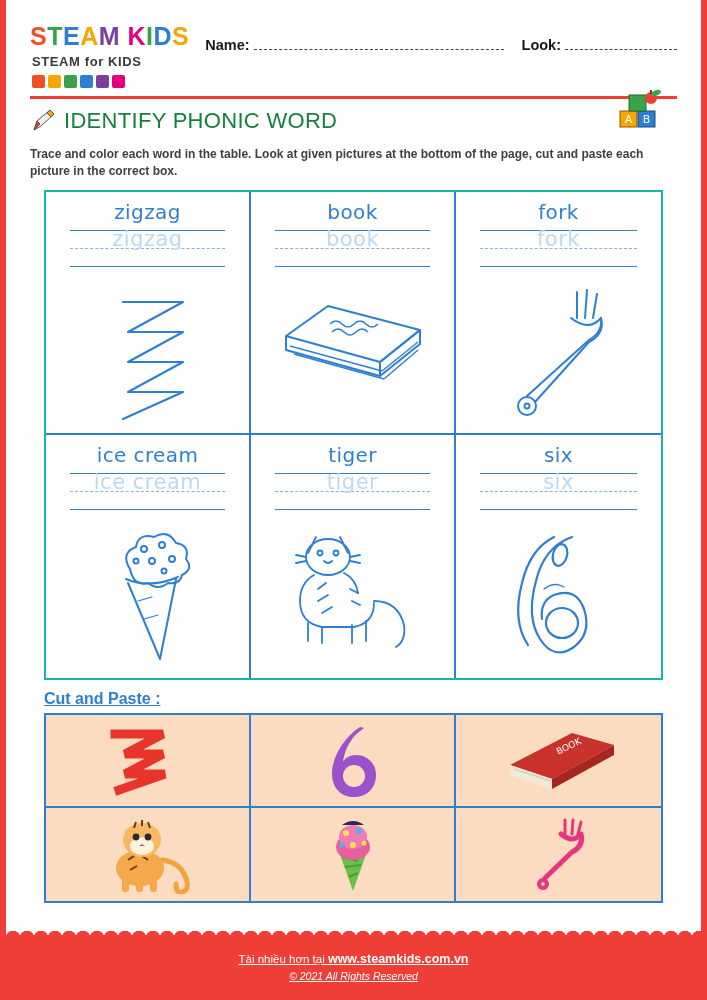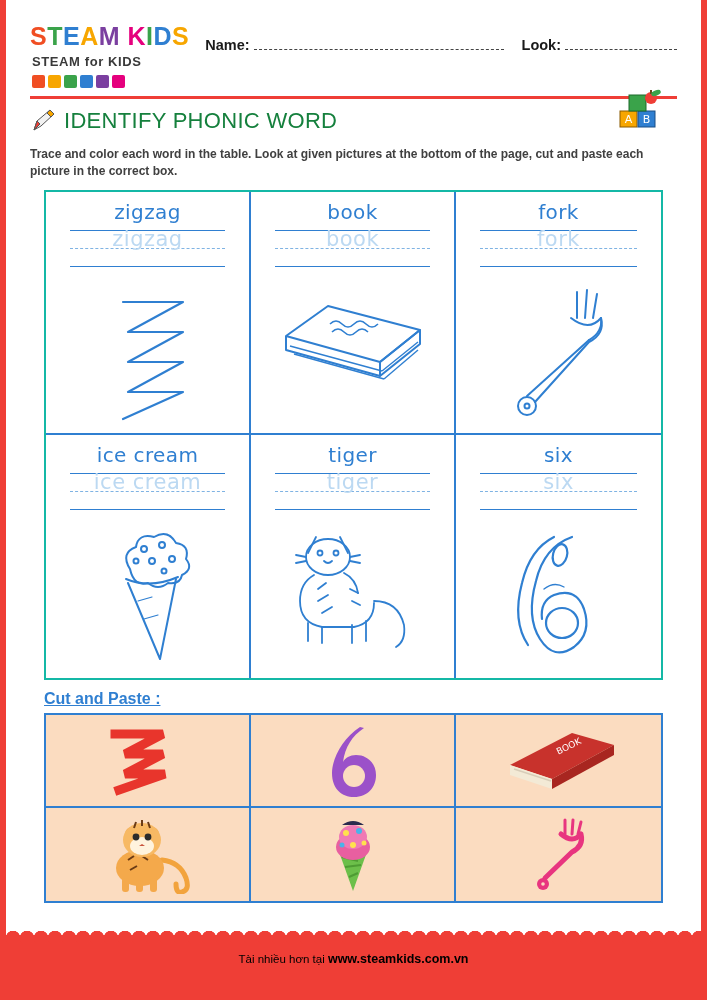--- a/index.html
+++ b/index.html
@@ -198,22 +198,23 @@
   .pcell:nth-child(n+4) { border-bottom: none; }
   .pcell svg { position: absolute; left: 50%; top: 50%; transform: translate(-50%,-50%); }
 
   
   .footer {
     position: absolute;
     left: 0; right: 0;
     bottom: 0;
     height: 62px;
     background: #ef3e36;
-    color: #000000;
+    color: #ffffff;
     text-align: center;
+    text-decoration: underline;
   }
   .scallop {
     position: absolute;
     top: -7px; left: 0; right: 0;
     height: 14px;
     background-image: radial-gradient(circle at 7px 7px, #ef3e36 7px, rgba(239,62,54,0) 7.5px);
     background-size: 14px 14px;
     background-repeat: repeat-x;
   }
   .f1 { font-size: 11.5px; padding-top: 14px; }
@@ -495,15 +496,16 @@
         <circle cx="12" cy="68" r="1.8" fill="#fbdcc0"></circle>
       </svg>
     </div>
   </div>
 
   <div class="footer">
     <div class="scallop"></div>
     <div class="f1">
       <span>Tài nhiều hơn tại </span><b>www.steamkids.com.vn</b>
     </div>
+    <div class="f2">© 2021 All Rights Reserved</div>
   </div>
 
 </div>
 
 </body></html>

